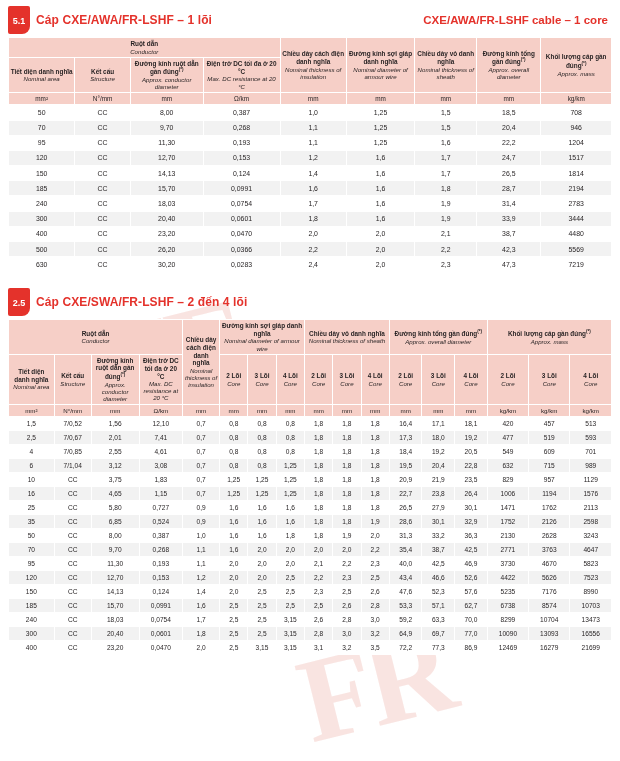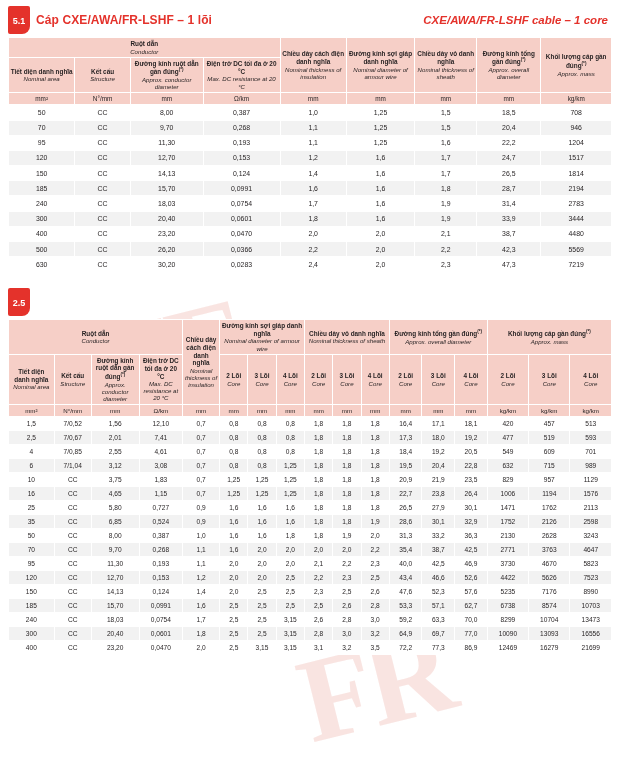--- a/index.html
+++ b/index.html
@@ -47,21 +47,21 @@
     padding-bottom: 8px;
     border-radius: 2px 2px 8px 2px;
     flex: 0 0 auto;
   }
   .sec-title {
     color: #e4322b; font-weight: bold; font-size: 12px;
     letter-spacing: .1px;
   }
   .sec-title-en {
     margin-left: auto;
-    color: #e4322b; font-style: italic; font-size: 11.5px; font-weight: bold;
+    color: #e4322b; font-size: 11.5px; font-weight: bold;
     padding-right: 4px;
   }
 
   
   table { border-collapse: collapse; width: 604px; table-layout: fixed; }
   td, th { padding: 0; margin: 0; }
 
   .hdr td {
     background: #f6cfc7;
     text-align: center;
@@ -310,20 +310,21 @@
             <td>47,3</td>
             <td>7219</td>
           </tr>
         </tbody>
     </table>
 
     <div class="spacer"></div>
 
     <div class="sec-head">
       <div class="sec-num">2.5</div>
+      <div class="sec-title">Cáp CXE/SWA/FR-LSHF – 2 đến 4 lõi</div>
     </div>
 
     <table class="t2">
       <colgroup>
         <col style="width:42px">
           <col style="width:34px">
           <col style="width:44px">
           <col style="width:40px">
         <col style="width:34px">
         <col style="width:26px">

